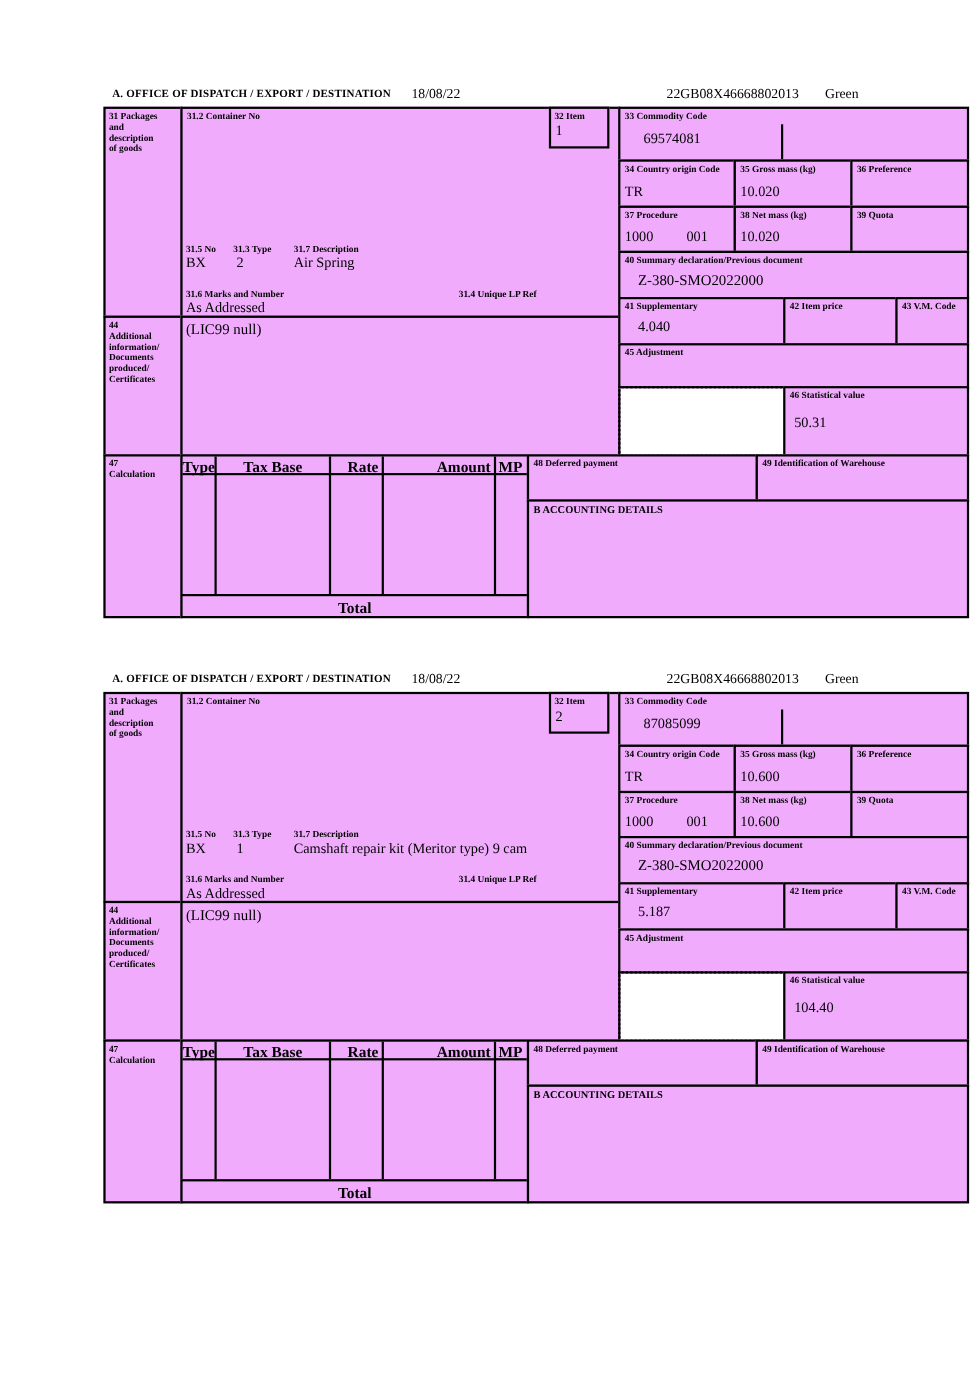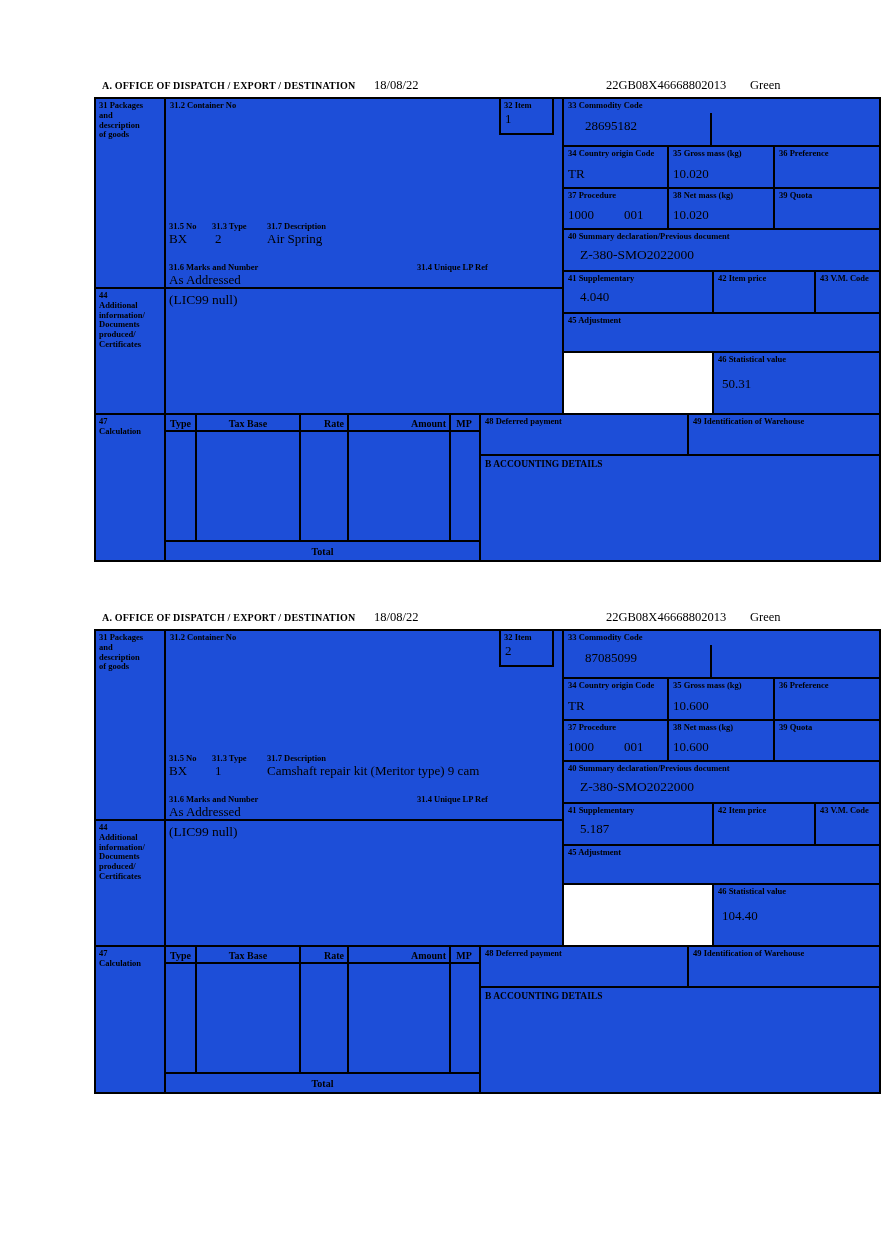--- a/index.html
+++ b/index.html
@@ -1,27 +1,27 @@
 <!DOCTYPE html>
 <html><head>
 <meta charset="utf-8">
 <style>
   html,body{margin:0;padding:0;background:#fff;}
   body{width:882px;height:1250px;position:relative;font-family:"Liberation Serif",serif;color:#000;}
   .section{position:absolute;left:17px;width:882px;height:500px;}
   .abs{position:absolute;box-sizing:border-box;}
-  .box{position:absolute;box-sizing:border-box;border:2px solid #000;background:#1d4ed8;}
+  .box{position:absolute;box-sizing:border-box;border:2px solid #000;background:#f0abfc;}
   .lbl{font-size:8.5px;font-weight:bold;line-height:1.15;white-space:pre-line;}
   .val{font-size:13px;line-height:1.1;white-space:nowrap;}
   .hdr-lbl{font-size:10px;font-weight:bold;letter-spacing:.2px;}
   .hdr-val{font-size:12.5px;}
   .dotted{position:absolute;box-sizing:border-box;border:2px dotted #000;border-right:none;}
   .vline{position:absolute;background:#000;width:2px;}
   .hline{position:absolute;background:#000;height:2px;}
-  .cell-lbl{position:absolute;font-size:10px;font-weight:bold;top:3px;}
+  .cell-lbl{position:absolute;font-size:14px;font-weight:bold;top:3px;}
   .tc{text-align:center;}
   .tr{text-align:right;}
 </style>
 </head>
 <body>
 
 <div class="section" style="top:78px;">
 
   <div class="abs hdr-lbl" style="left:85px;top:2px;">A.  OFFICE OF DISPATCH / EXPORT / DESTINATION</div>
   <div class="abs hdr-val" style="left:357px;top:0px;">18/08/22</div>
@@ -64,21 +64,21 @@
     <div class="lbl" style="position:absolute;left:3px;top:2px;">32 Item</div>
     <div class="val" style="position:absolute;left:4px;top:13px;">1</div>
   </div>
 
   <div class="box" style="left:147px;top:209px;width:400px;height:128px;">
     <div class="val" style="position:absolute;left:3px;top:4px;font-size:13.5px;">(LIC99 null)</div>
   </div>
 
   <div class="box" style="left:545px;top:19px;width:319px;height:50px;">
     <div class="lbl" style="position:absolute;left:4px;top:2px;">33 Commodity Code</div>
-    <div class="val" style="position:absolute;left:21px;top:20px;">28695182</div>
+    <div class="val" style="position:absolute;left:21px;top:20px;">69574081</div>
     <div class="vline" style="left:146px;top:14px;height:32px;"></div>
   </div>
   <div class="box" style="left:545px;top:67px;width:107px;height:44px;">
     <div class="lbl" style="position:absolute;left:4px;top:2px;">34 Country origin Code</div>
     <div class="val" style="position:absolute;left:4px;top:20px;">TR</div>
   </div>
   <div class="box" style="left:650px;top:67px;width:108px;height:44px;">
     <div class="lbl" style="position:absolute;left:4px;top:2px;">35 Gross mass (kg)</div>
     <div class="val" style="position:absolute;left:4px;top:20px;">10.020</div>
   </div>

